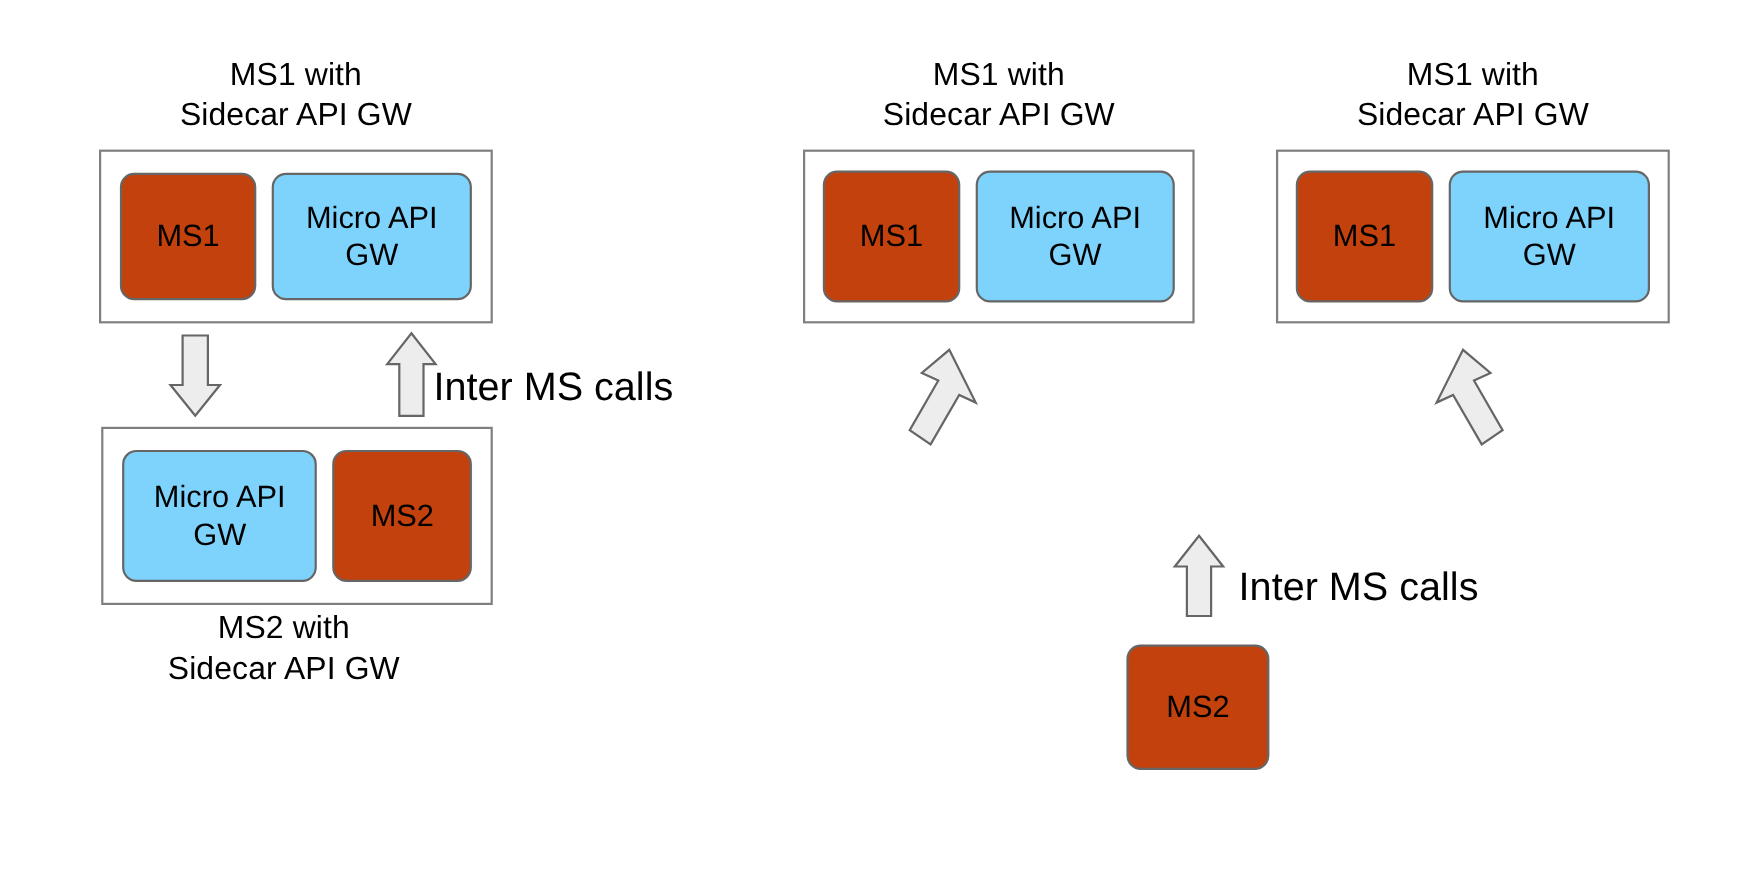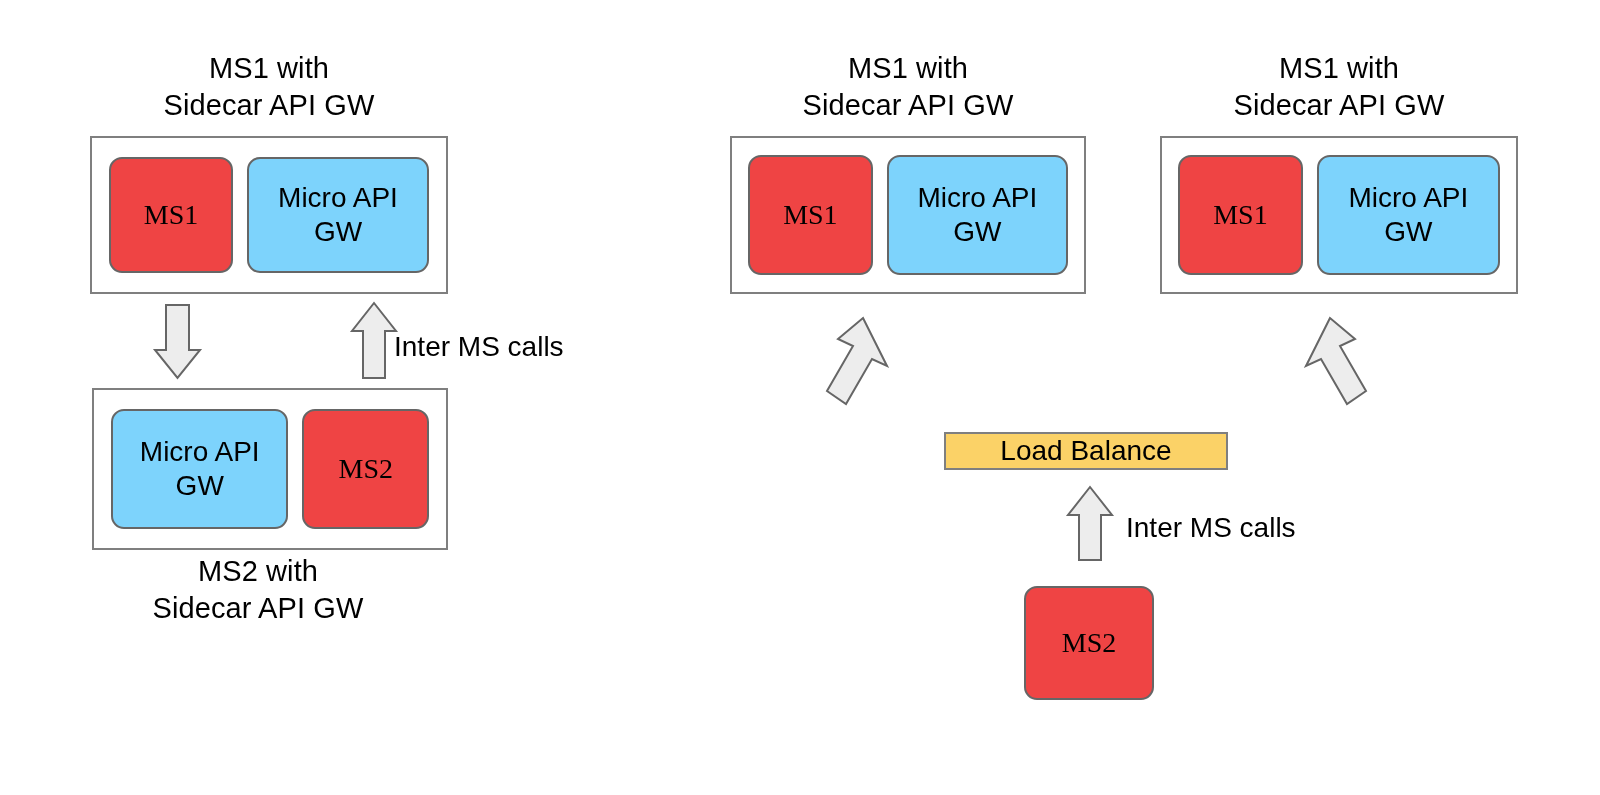--- a/index.html
+++ b/index.html
@@ -51,21 +51,21 @@
     border: 2px solid #666666;
     border-radius: 13px;
     display: flex;
     align-items: center;
     justify-content: center;
     text-align: center;
     font-size: 28px;
     line-height: 34px;
     white-space: pre-line;
   }
-  .node.blue  { background: #ef4444; font-family: Liberation Serif, serif; }
+  .node.blue  { background: #c2410c; }
   .node.green { background: #7dd3fc; }
 
   
   .node.standalone {
     position: absolute;
   }
 
   
   .lb {
     position: absolute;
@@ -75,21 +75,21 @@
     display: flex;
     align-items: center;
     justify-content: center;
     font-size: 28px;
     color: #000;
   }
 
   
   .arrow-label {
     position: absolute;
-    font-size: 28px;
+    font-size: 36px;
     color: #000;
     white-space: nowrap;
   }
 
   svg.arrows {
     position: absolute;
     left: 0; top: 0;
     width: 1600px;
     height: 795px;
     pointer-events: none;
@@ -150,19 +150,18 @@
 
   <div class="caption" style="left:1160px; top:50px; width:358px;">MS1 with
 Sidecar API GW</div>
 
   <div class="pod" style="left:1160px; top:136px; width:358px; height:158px; padding:16px;">
     <div class="node blue" style="width:128px; height:120px;">MS1</div>
     <div class="node green" style="width:188px; height:120px;">Micro API
 GW</div>
   </div>
 
-  <div class="lb" style="left:944px; top:432px; width:284px; height:38px;">Load Balance</div>
 
   <div class="arrow-label" style="left:1126px; top:512px;">Inter MS calls</div>
 
   <div class="node blue standalone" style="left:1024px; top:586px; width:130px; height:114px;">MS2</div>
 
 </div>
 
 </body></html>

